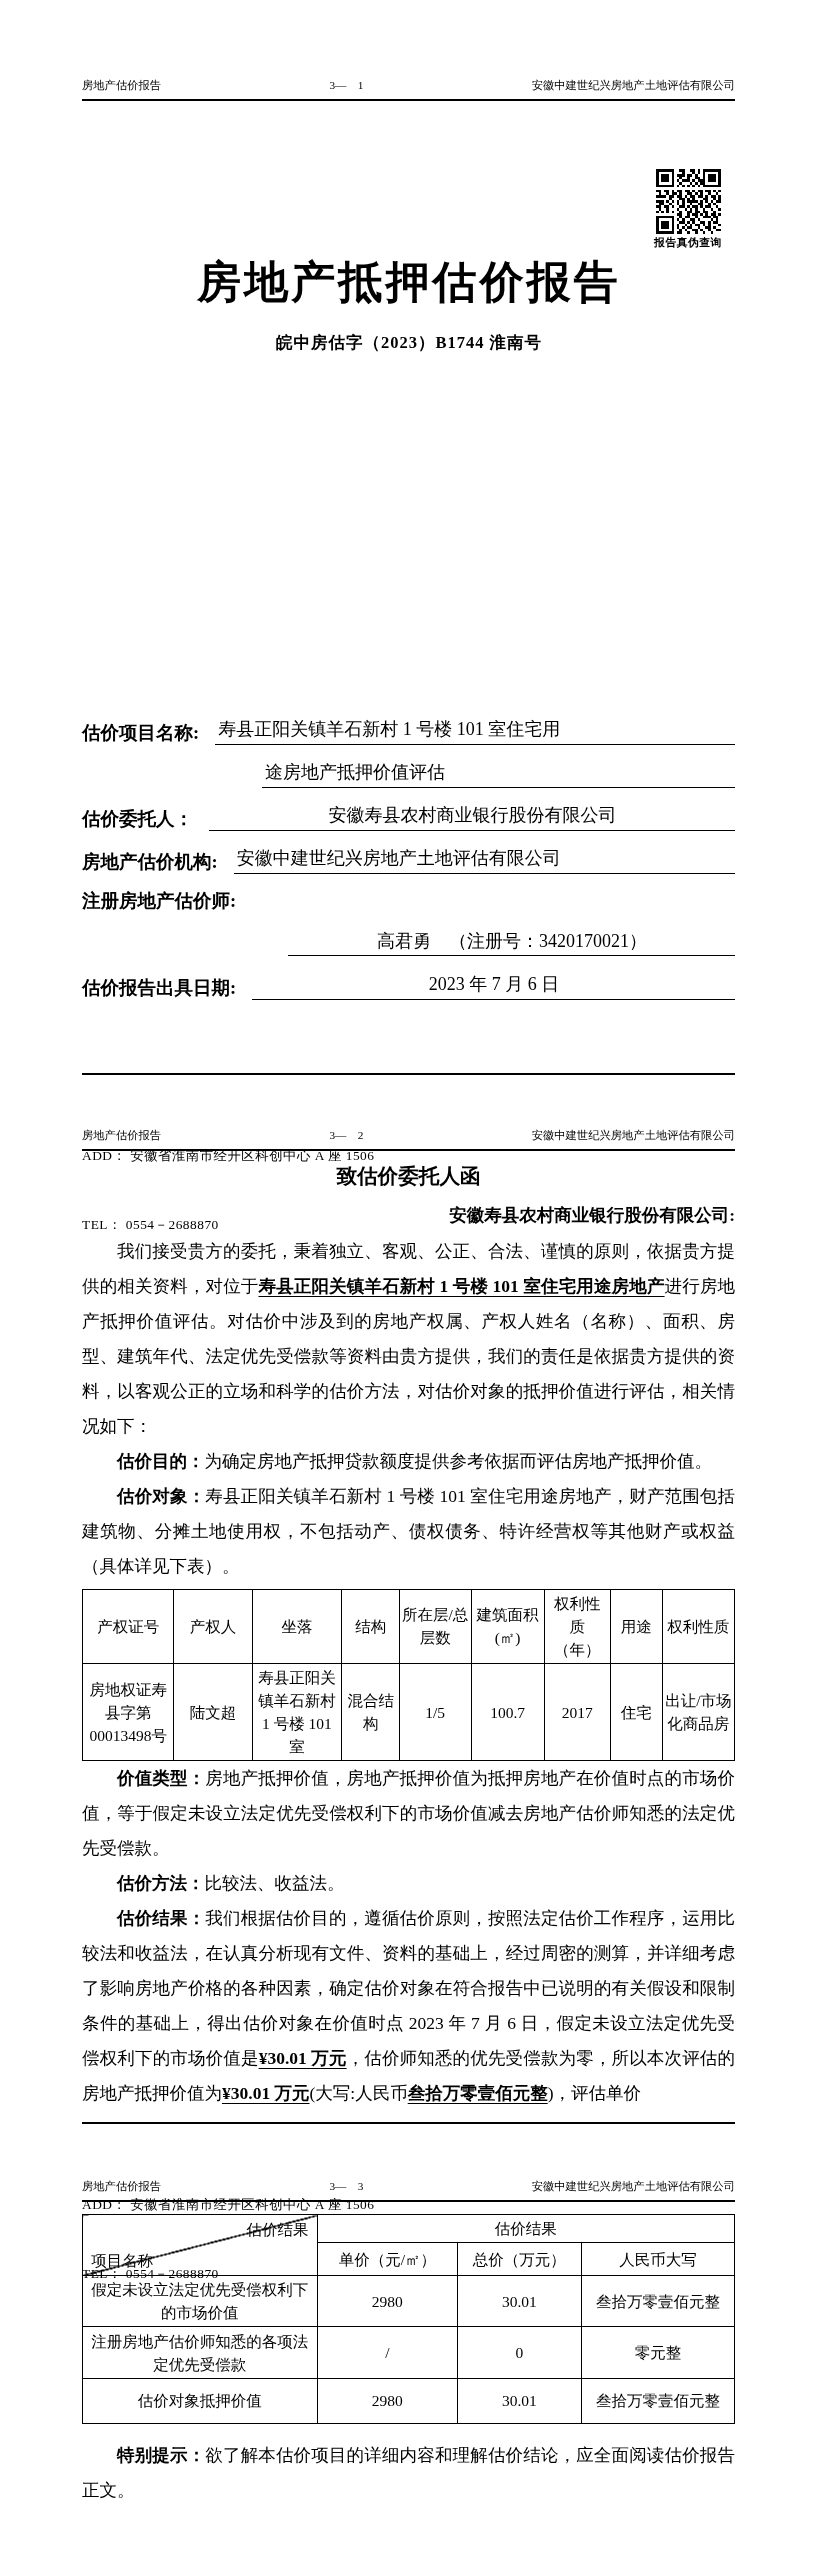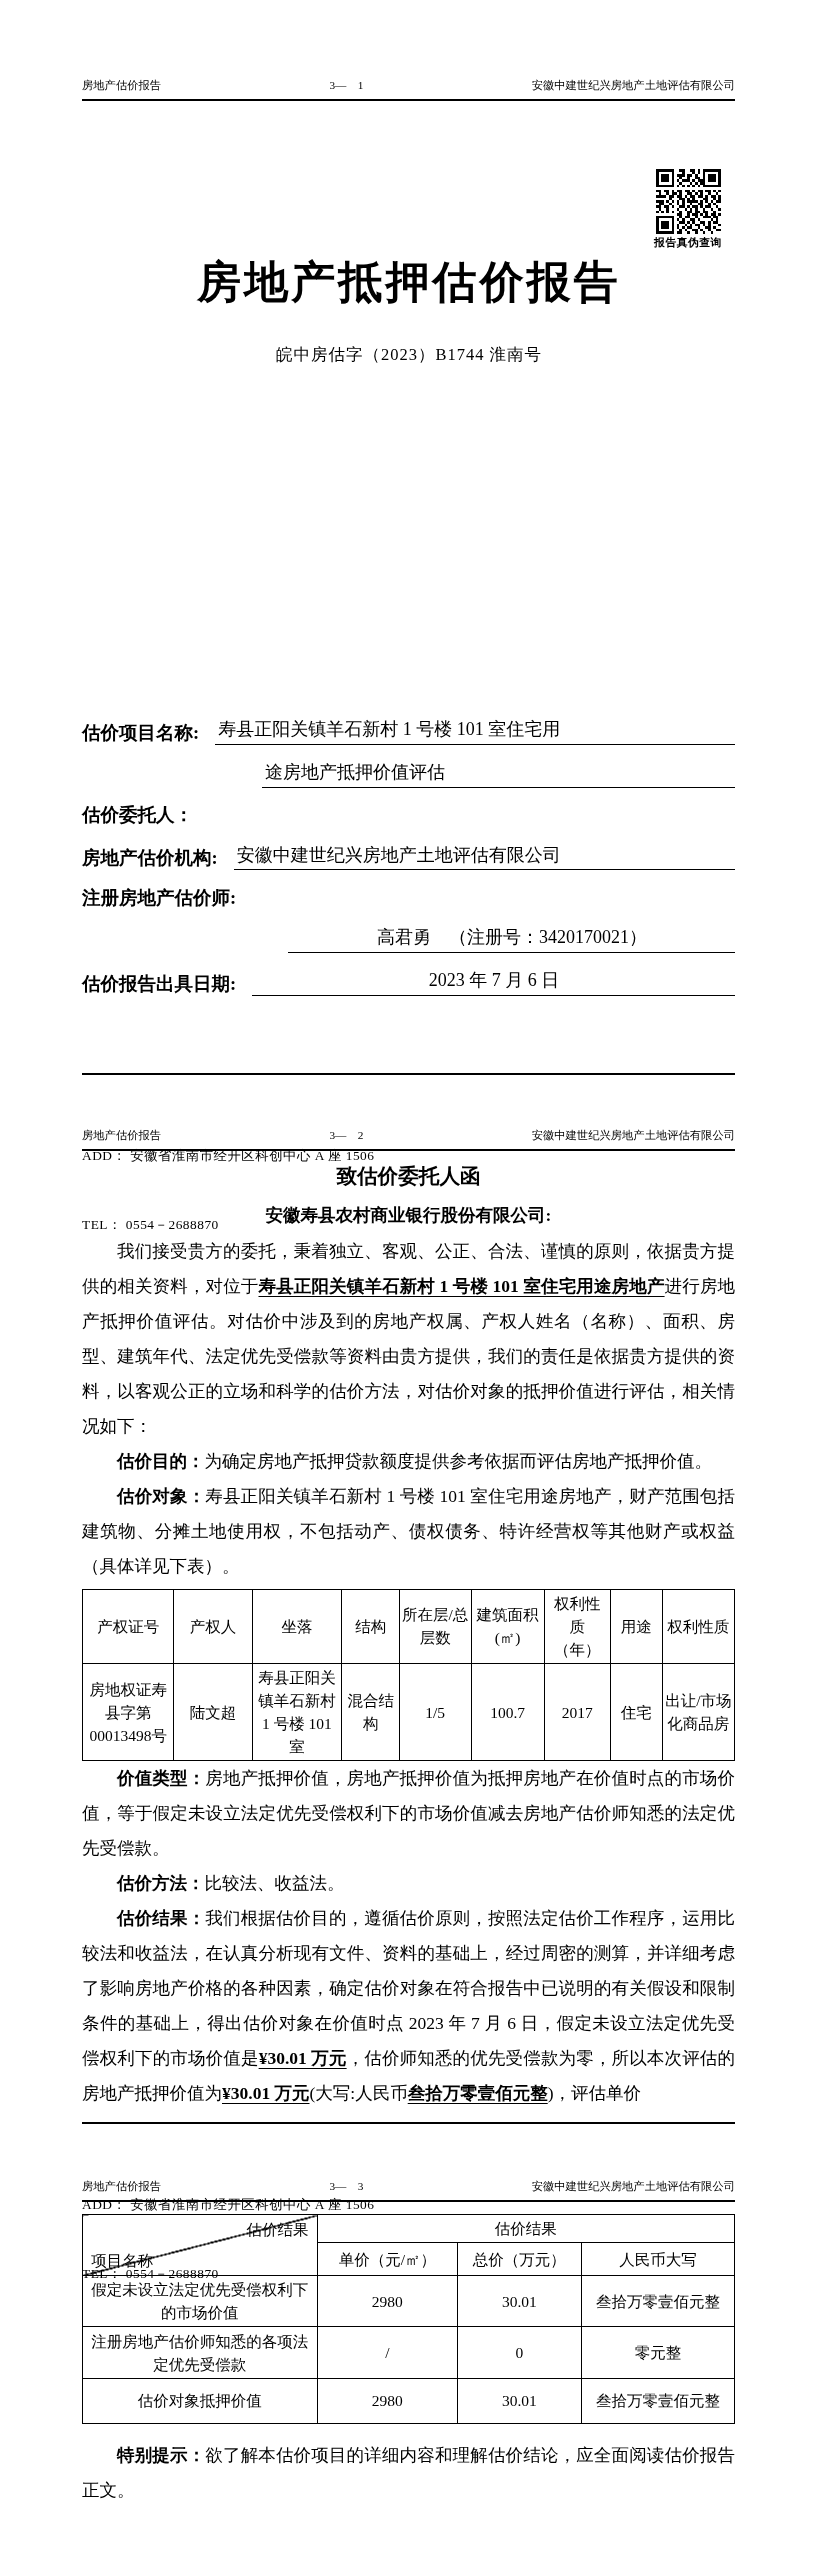--- a/index.html
+++ b/index.html
@@ -23,36 +23,36 @@
   }
   
   .qr-wrap { position:absolute; top:169px; left:653px; width:70px; text-align:center; }
   .qr-wrap svg { width:65px; height:65px; display:block; margin:0 auto; }
   .qr-caption { font-size:10.8px; font-weight:bold; margin-top:1.5px; letter-spacing:0.5px; }
   .cover-title {
     position:absolute; top:253px; left:0; width:100%;
     text-align:center; font-size:44px; font-weight:bold; letter-spacing:3.1px;
   }
   .cover-docno {
-    position:absolute; top:344px; left:0; width:100%;
-    text-align:center; font-size:16.5px; font-weight:normal; letter-spacing:1px;
+    position:absolute; top:332px; left:0; width:100%;
+    text-align:center; font-size:16.5px; font-weight:bold; letter-spacing:1px;
   }
   .cover-fields { position:absolute; top:717px; left:82px; width:653px; font-size:18.5px; }
   .cv-row { display:flex; align-items:flex-end; margin-bottom:15.5px; line-height:24px;gap:16px; }
   .cv-label { font-weight:bold; white-space:pre; }
   .cv-value { flex:1; border-bottom:1.5px solid #000; padding:0 2.1px 2.6px 3.1px; font-size:18px; }
   .cv-center { text-align:center; }
   .ml-cont1 { margin-left:180px; }
   .ml-cont2 { margin-left:206px; }
   
   .flow { position:absolute; left:82px; width:653px; font-size:17.5px; line-height:35px; text-align:justify; }
   .page2-body { top:1162px; }
   .page3-body { top:2211px; }
   .letter-title { text-align:center; font-size:20.6px; font-weight:bold; line-height:28px; margin-bottom:12.4px; }
-  .addressee { font-weight:bold; line-height:26px; margin-bottom:5.2px; text-align:center; }
+  .addressee { font-weight:bold; line-height:26px; margin-bottom:5.2px; text-align:right; }
   .body-para { text-indent:35px; }
   .b { font-weight:bold; }
   .u { text-decoration:underline; text-decoration-thickness:1px; text-underline-offset:3.6px; }
   .mt46 { margin-top:24px; }
   .mt28 { margin-top:14.4px; }
   
   table { width:100%; border-collapse:collapse; table-layout:fixed; text-align:center; }
   .t1 { margin-top:5.2px; font-size:15.5px; line-height:23px; border:1.5px solid #000; }
   .t1 th, .t1 td { border:1px solid #000; font-weight:normal; padding:2.1px 2.1px; }
   .t1 thead th { height:55px; border-bottom:1.5px solid #000; }
@@ -96,20 +96,21 @@
   <div class="cover-fields">
     <div class="cv-row">
       <span class="cv-label">估价项目名称:</span>
       <span class="cv-value">寿县正阳关镇羊石新村 1 号楼 101 室住宅用</span>
     </div>
     <div class="cv-row">
       <span class="cv-value ml-cont1">途房地产抵押价值评估</span>
     </div>
     <div class="cv-row">
       <span class="cv-label">估价委托人：</span>
+      <span class="cv-value cv-center">安徽寿县农村商业银行股份有限公司</span>
     </div>
     <div class="cv-row">
       <span class="cv-label">房地产估价机构:</span>
       <span class="cv-value">安徽中建世纪兴房地产土地评估有限公司</span>
     </div>
     <div class="cv-row">
       <span class="cv-label">注册房地产估价师:</span>
     </div>
     <div class="cv-row">
       <span class="cv-value cv-center ml-cont2">高君勇　（注册号：3420170021）</span>

